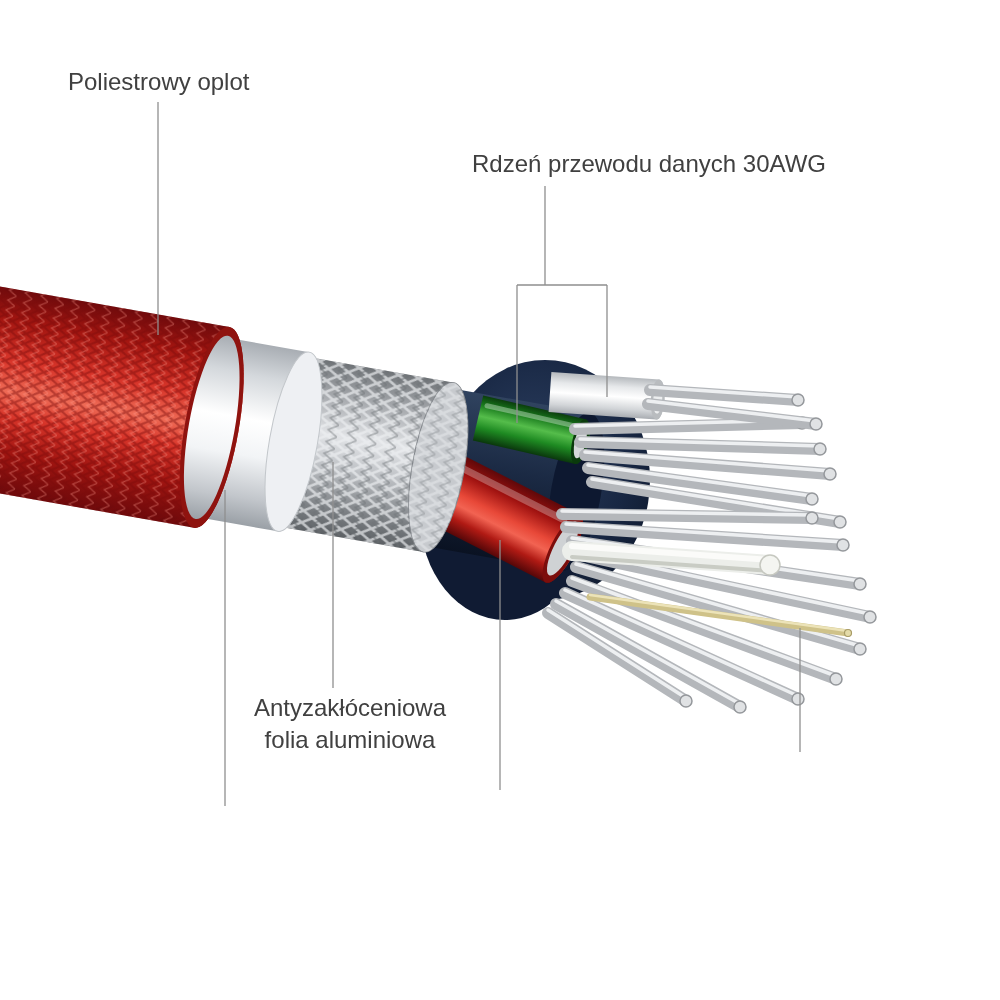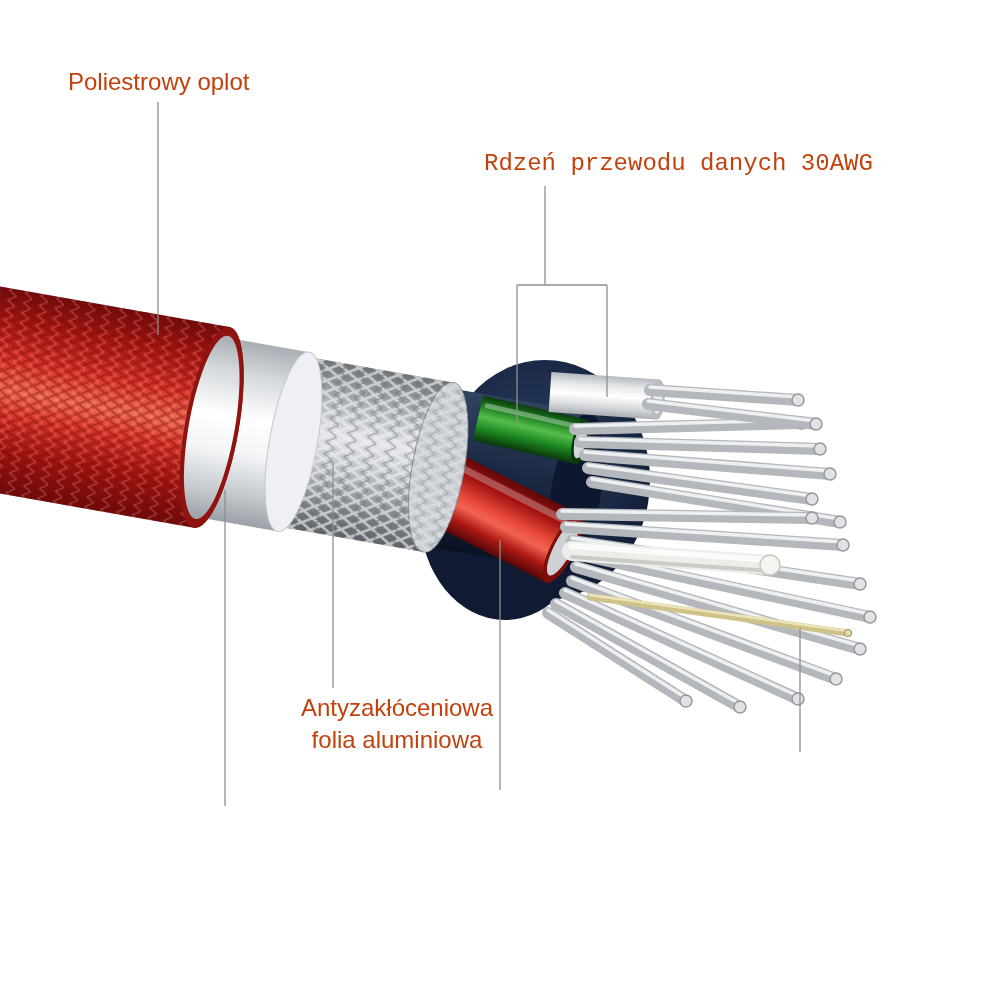--- a/index.html
+++ b/index.html
@@ -1,21 +1,21 @@
 <!DOCTYPE html>
 <html><head>
 <meta charset="utf-8">
 <style>
   html,body{margin:0;padding:0;background:#ffffff;}
   body{width:1000px;height:1000px;font-family:"Liberation Sans",sans-serif;}
   .stage{position:relative;width:1000px;height:1000px;overflow:hidden;background:#fff;}
   .stage svg{position:absolute;left:0;top:0;}
   .label{
     position:absolute;
-    color:#c2410c;
+    color:#404040;
     font-size:24px;
     line-height:32px;
     white-space:pre-line;
   }
   .center{text-align:center;}
   .leader{stroke:#8f8f8f;stroke-width:1.3;fill:none;}
   .st{stroke:#b4b7bb;stroke-width:12;stroke-linecap:round;}
   .sth{stroke:#edeff1;stroke-width:3.5;stroke-linecap:round;}
   .stc{fill:#e0e2e4;stroke:#95989c;stroke-width:1.5;}
 </style>
@@ -244,16 +244,16 @@
       <path class="leader" d="M158,102 L158,335"></path>
       <path class="leader" d="M545,186 L545,285 M517,285 L607,285 M517,285 L517,423 M607,285 L607,397"></path>
       <path class="leader" d="M333,688 L333,462"></path>
       <path class="leader" d="M225,806 L225,490"></path>
       <path class="leader" d="M500,790 L500,540"></path>
       <path class="leader" d="M800,752 L800,628"></path>
     </g>
   </svg>
 
   <div class="label" style="left:68px;top:66px;">Poliestrowy oplot</div>
-  <div class="label" style="left:484px;top:148px;font-family:Liberation Mono, monospace;">Rdzeń przewodu danych 30AWG</div>
-  <div class="label center" style="left:225px;top:692px;width:250px;margin-left:47px;">Antyzakłóceniowa
+  <div class="label" style="left:472px;top:148px;">Rdzeń przewodu danych 30AWG</div>
+  <div class="label center" style="left:225px;top:692px;width:250px;">Antyzakłóceniowa
 folia aluminiowa</div>
 </div>
 
 </body></html>

